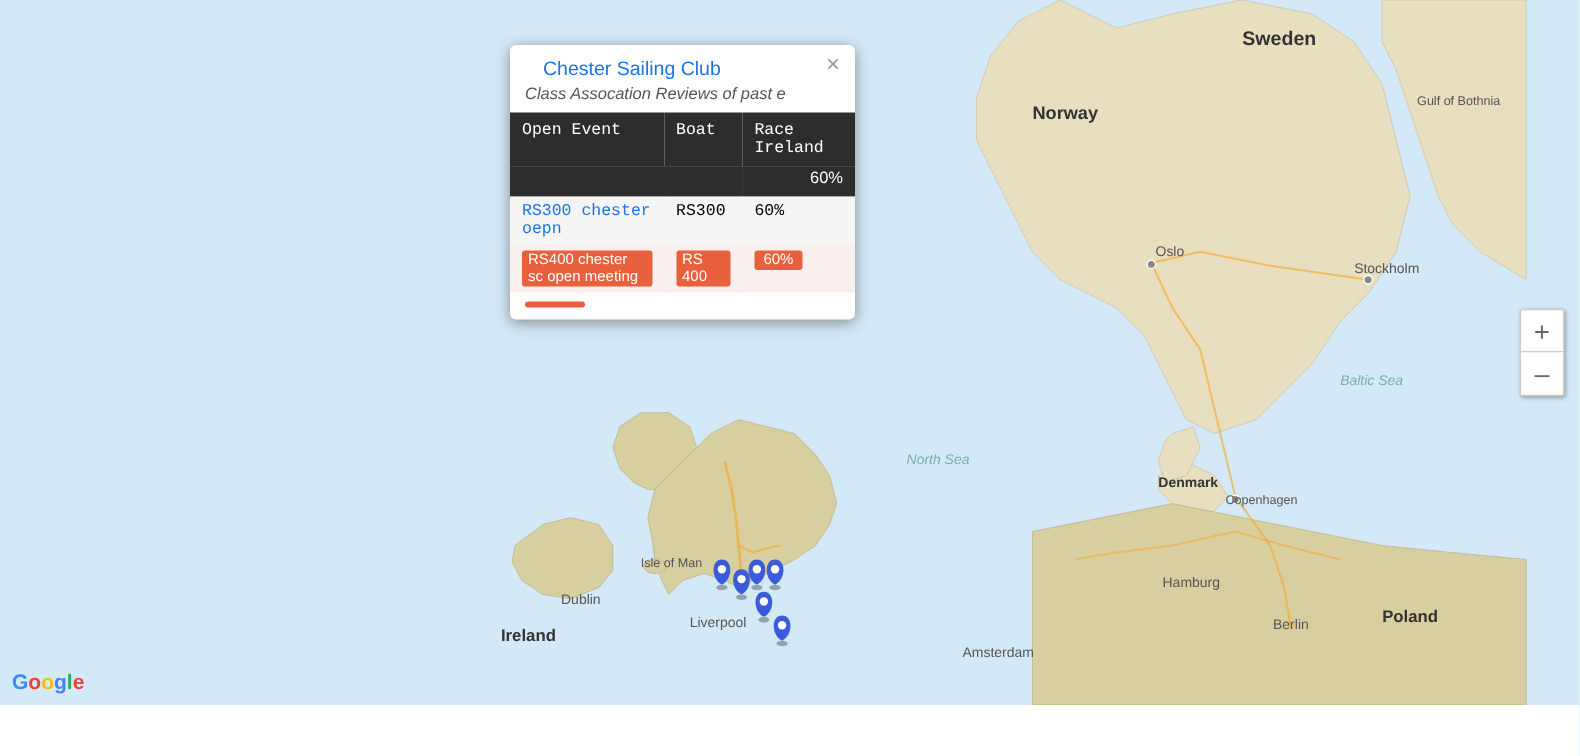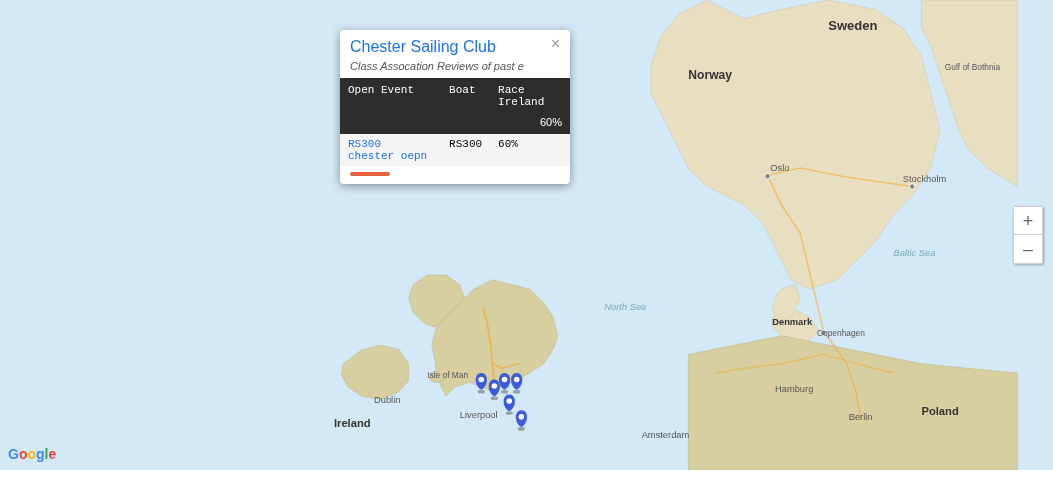--- a/index.html
+++ b/index.html
@@ -87,23 +87,24 @@
       z-index: 100;
       overflow: hidden;
     }
     .popup-header {
       padding: 8px 10px 4px 10px;
       display: flex;
       justify-content: space-between;
       align-items: flex-start;
     }
     .popup-title {
-      font-size: 16px;
+      font-size: 13px;
       color: #1a73e8;
       font-weight: normal;
+      margin-left: 12px;
     }
     .popup-close {
       font-size: 16px;
       color: #999;
       cursor: pointer;
       line-height: 1;
       margin-top: -2px;
     }
     .popup-subtitle {
       padding: 0 10px 6px 10px;
@@ -289,20 +290,31 @@
       <tbody>
 
         <tr class="row-light">
           <td>
             <span class="link-text">RS300 chester oepn</span>
           </td>
           <td>RS300</td>
           <td>60%</td>
         </tr>
 
+        <tr style="background: #f9f0ee;">
+          <td>
+            <span class="badge-orange">RS400 chester sc open meeting</span>
+          </td>
+          <td>
+            <span class="badge-orange">RS 400</span>
+          </td>
+          <td>
+            <span class="badge-pct">60%</span>
+          </td>
+        </tr>
       </tbody>
     </table>
 
     <div class="popup-footer">
       <div class="orange-bar"></div>
     </div>
   </div>
 
   <div class="zoom-controls">
     <button class="zoom-btn">+</button>

